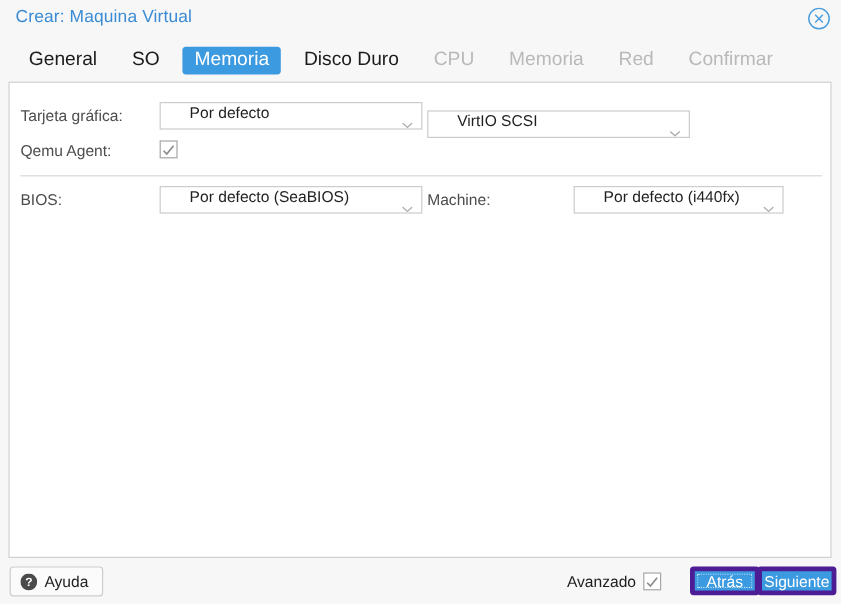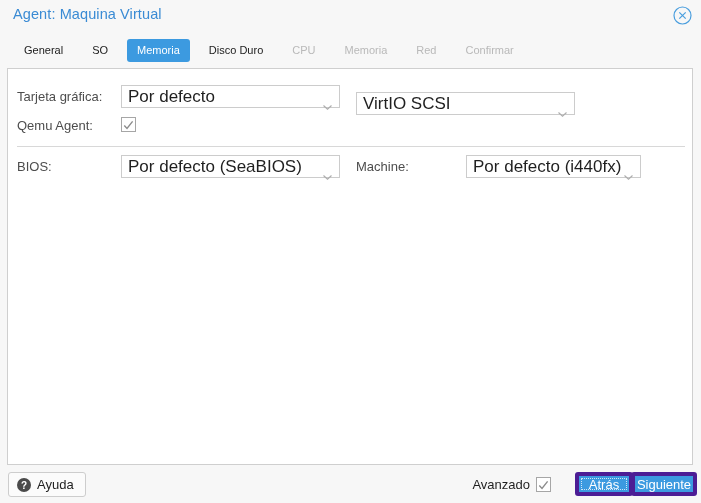--- a/index.html
+++ b/index.html
@@ -55,21 +55,21 @@
     left: 0;
     top: 34px;
     width: 701px;
     height: 32px;
     display: flex;
     align-items: center;
     padding-left: 14px;
     box-sizing: border-box;
   }
   .tab {
-    font-size: 11px;
+    font-size: 16px;
     color: #1b1b1b;
     padding: 4px 10px 5px 10px;
     border-radius: 3px;
     margin-right: 9px;
     white-space: nowrap;
     cursor: pointer;
     line-height: 14px;
     text-align: center;
   }
   .tab.active {
@@ -90,41 +90,42 @@
     height: 397px;
     background: #ffffff;
     border: 1px solid #cfcfcf;
     box-sizing: border-box;
   }
 
   .form-row {
     position: absolute;
     display: flex;
     align-items: flex-start;
+    gap: 12px;
   }
   .fld-label {
     font-size: 13px;
     color: #4d4d4d;
     line-height: 15px;
     padding-top: 4px;
   }
   .fld-label.two-line {
     line-height: 15px;
   }
 
   .select {
     position: relative;
     height: 23px;
     border: 1px solid #cccccc;
     background: #ffffff;
     box-sizing: border-box;
     display: flex;
-    align-items: flex-end;
-    padding-left: 6px;
-    font-size: 17px;
+    align-items: flex-start;
+    padding-left: 24px;
+    font-size: 13px;
     color: #1f1f1f;
     cursor: pointer;
   }
   .select .chev {
     position: absolute;
     right: 7px;
     top: 50%;
     margin-top: -2px;
     width: 9px;
     height: 5px;
@@ -227,21 +228,21 @@
     right: 4px;
     width: 66px;
   }
 </style>
 </head>
 <body>
 
 <div class="dialog">
 
   <div class="titlebar">
-    <div class="title-text">Agent: Maquina Virtual</div>
+    <div class="title-text">Crear: Maquina Virtual</div>
     <div class="close-btn">
       <svg width="19" height="19" viewBox="0 0 19 19">
         <circle cx="9.5" cy="9.5" r="8.5" fill="none" stroke="#4a9ede" stroke-width="1.2"></circle>
         <line x1="6.3" y1="6.3" x2="12.7" y2="12.7" stroke="#4a9ede" stroke-width="1.2"></line>
         <line x1="12.7" y1="6.3" x2="6.3" y2="12.7" stroke="#4a9ede" stroke-width="1.2"></line>
       </svg>
     </div>
   </div>
 
   <div class="tabstrip">

